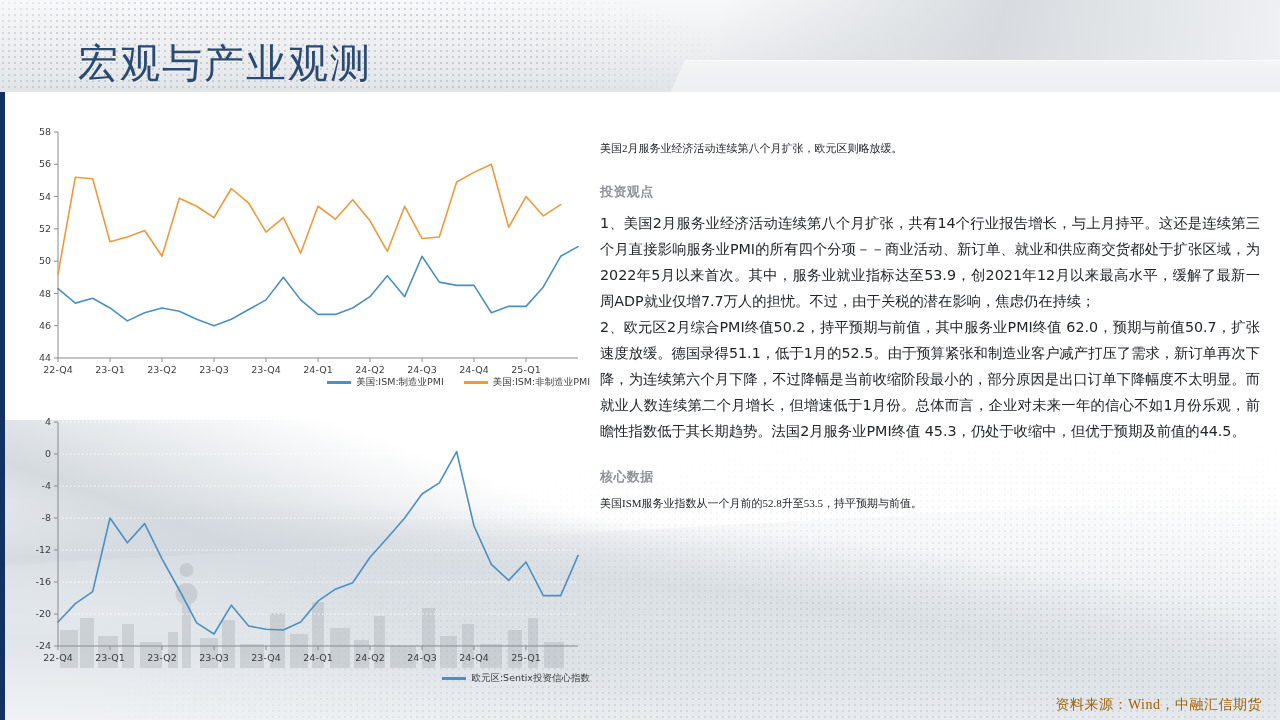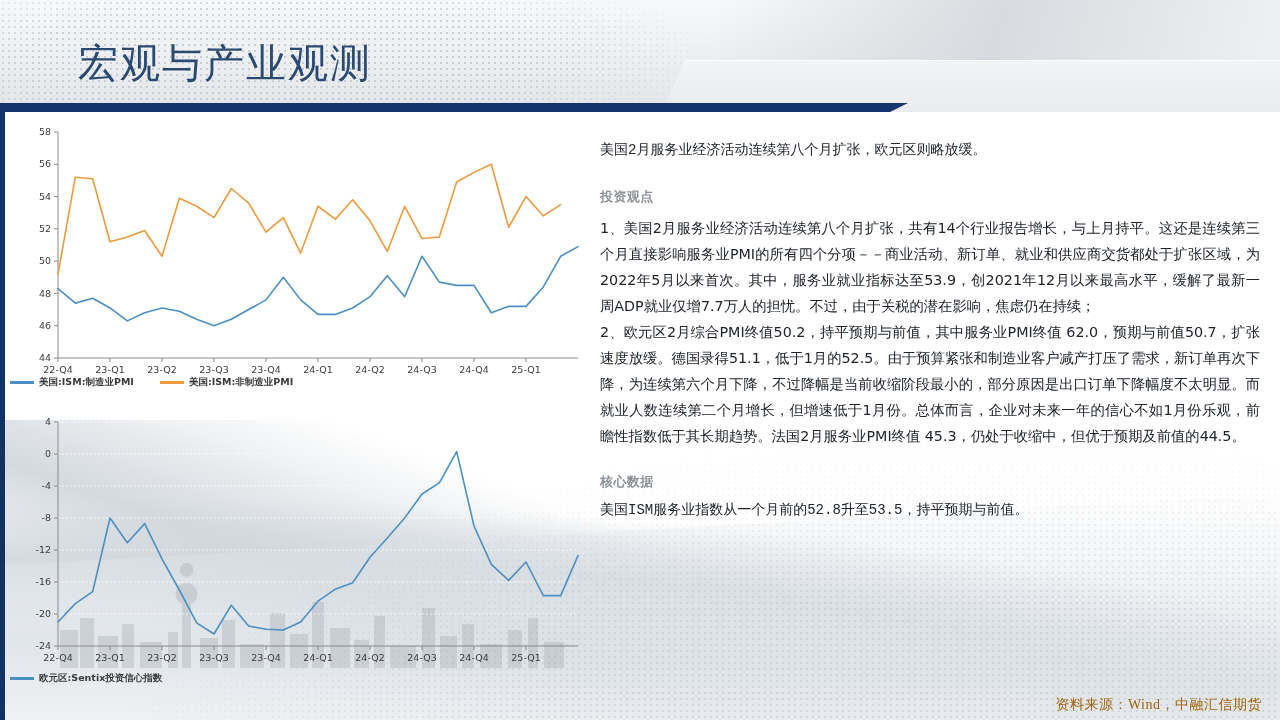--- a/index.html
+++ b/index.html
@@ -27,21 +27,21 @@
     position:absolute;inset:0;
     background-image:radial-gradient(rgba(140,150,162,.30) 1px, rgba(0,0,0,0) 1.2px);
     background-size:6px 6px;
     -webkit-mask-image:radial-gradient(120% 90% at 78% 115%, #000 0%, #000 35%, transparent 62%);
             mask-image:radial-gradient(120% 90% at 78% 115%, #000 0%, #000 35%, transparent 62%);
     opacity:.75;pointer-events:none;
   }
   .leftbar{position:absolute;left:0;top:0;width:5px;height:720px;background:#123263;}
 
   
-  .header{position:absolute;left:0;top:0;width:1280px;height:112px;overflow:hidden;
+  .header{position:absolute;left:0;top:0;width:1280px;height:92px;overflow:hidden;
     background:linear-gradient(180deg,#f7f8f9 0%,#eceef0 55%,#e2e5e8 100%);}
   .header .grad-right{position:absolute;right:0;top:0;width:560px;height:112px;
     background:linear-gradient(110deg, rgba(255,255,255,0) 0%, rgba(214,218,222,.95) 48%, rgba(240,242,244,.9) 100%);}
   .header .worldmap{
     position:absolute;left:0;top:0;width:1000px;height:112px;
     background-image:radial-gradient(rgba(150,158,170,.40) 1.1px, rgba(0,0,0,0) 1.3px);
     background-size:6px 6px;
     -webkit-mask-image:radial-gradient(62% 120% at 28% 52%, #000 0%, #000 40%, transparent 72%);
             mask-image:radial-gradient(62% 120% at 28% 52%, #000 0%, #000 40%, transparent 72%);
   }
@@ -56,36 +56,36 @@
     border-top:9px solid #13346c;border-right:18px solid transparent;}
   .header .slant{position:absolute;right:0;top:60px;width:620px;height:55px;
     background:linear-gradient(180deg,#f2f4f6,#e8eaed);transform:skewX(-24deg);transform-origin:bottom left;
     border-top:1px solid rgba(255,255,255,.85);}
 
   
   .charts{position:absolute;left:10px;top:120px;width:580px;height:580px;}
   .chart-box{position:relative;width:580px;height:285px;}
   .chart-box.second{margin-top:3px;}
   .chart-svg{position:absolute;left:0;top:0;}
-  .legend{position:absolute;width:100%;display:flex;justify-content:flex-start;gap:26px;align-items:center;font-weight:bold;}
+  .legend{position:absolute;width:100%;display:flex;justify-content:flex-end;gap:20px;align-items:center;}
   .legend.top{top:256px;}
   .legend.bottom{top:264px;}
   .legend-item{display:flex;align-items:center;gap:5px;}
   .legend-line{display:inline-block;width:24px;height:2.5px;}
   .legend-label{font-size:9.5px;color:#3b3b3b;font-family:"DejaVu Sans",sans-serif;white-space:nowrap;}
 
   
   .skyline{position:absolute;left:40px;top:150px;width:520px;height:110px;opacity:.30;}
 
   
   .textcol{position:absolute;left:600px;top:140px;width:660px;}
   .sec-head{font-size:13px;color:#8d9298;font-weight:bold;margin:0 0 9px 0;
     font-family:"DejaVu Sans",sans-serif;letter-spacing:.4px;}
-  .sec-lead{font-size:14px;color:#20252b;line-height:1.55;margin:0 0 26px 0;
-    font-family:Liberation Mono, monospace;}
+  .sec-lead{font-size:11px;color:#20252b;line-height:1.55;margin:0 0 26px 0;
+    font-family:Liberation Serif, serif;}
   .sec-body{font-size:14.3px;color:#20252b;line-height:1.82;margin:0 0 24px 0;
     text-align:justify;font-family:"DejaVu Sans",sans-serif;}
   .sec-body p{margin:0;}
 
   
   .footer{position:absolute;right:18px;bottom:6px;font-size:14px;color:#a16207;
     font-family:"Liberation Serif","DejaVu Serif",serif;letter-spacing:.5px;}
 </style>
 </head>
 <body>

